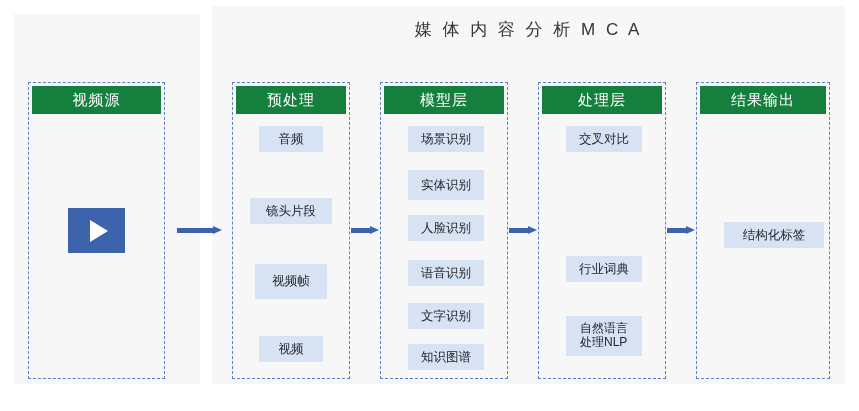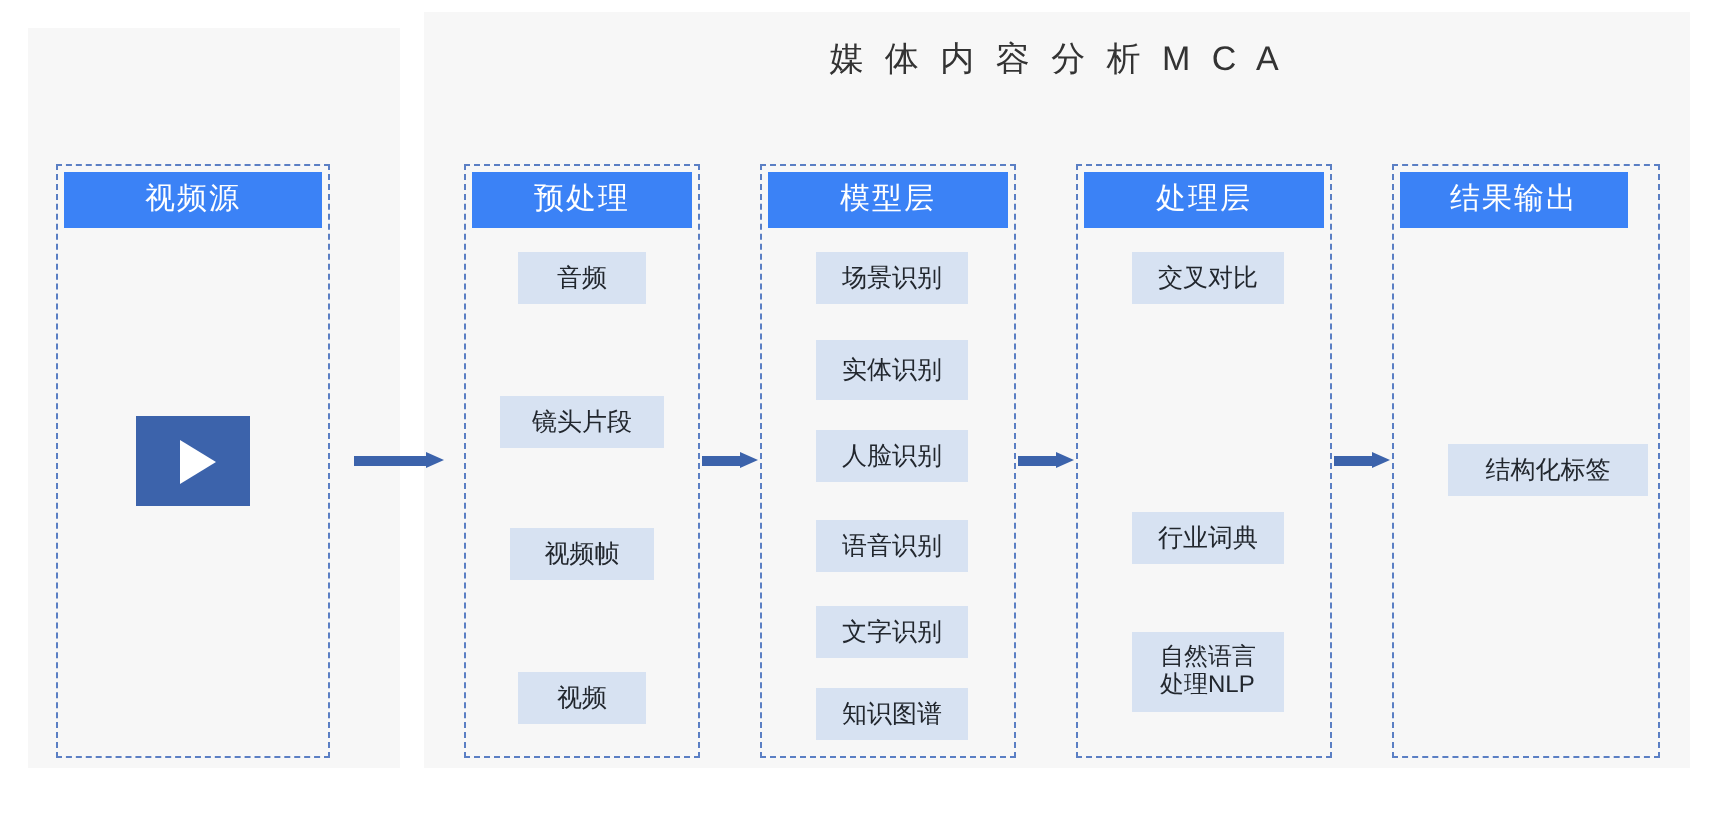--- a/index.html
+++ b/index.html
@@ -49,21 +49,21 @@
   
   .column {
     position: absolute;
     border: 1px dashed #5b7fc4;
     background: transparent;
     box-sizing: border-box;
   }
   .col-header {
     position: absolute;
     box-sizing: border-box;
-    background: #3b82f6;
+    background: #15803d;
     color: #ffffff;
     font-size: 15px;
     text-align: center;
     line-height: 28px;
     height: 28px;
     letter-spacing: 1px;
   }
   .node {
     position: absolute;
     box-sizing: border-box;
@@ -138,21 +138,21 @@
 
   <div class="arrow" style="left:177px; top:226px; width:45px;">
     <div class="shaft" style="width:36px;"></div>
     <div class="head" style="left:36px;"></div>
   </div>
 
   <div class="column" style="left:232px; top:82px; width:118px; height:297px;"></div>
   <div class="col-header" style="left:236px; top:86px; width:110px;">预处理</div>
   <div class="node" style="left:259px; top:126px; width:64px; height:26px;">音频</div>
   <div class="node" style="left:250px; top:198px; width:82px; height:26px;">镜头片段</div>
-  <div class="node" style="left:255px; top:264px; width:72px; height:26px;">视频帧</div>
+  <div class="node" style="left:255px; top:264px; width:72px; height:35px;">视频帧</div>
   <div class="node" style="left:259px; top:336px; width:64px; height:26px;">视频</div>
 
   <div class="arrow" style="left:351px; top:226px; width:28px;">
     <div class="shaft" style="width:19px;"></div>
     <div class="head" style="left:19px;"></div>
   </div>
 
   <div class="column" style="left:380px; top:82px; width:128px; height:297px;"></div>
   <div class="col-header" style="left:384px; top:86px; width:120px;">模型层</div>
   <div class="node" style="left:408px; top:126px; width:76px; height:26px;">场景识别</div>
@@ -173,16 +173,16 @@
   <div class="node" style="left:566px; top:256px; width:76px; height:26px;">行业词典</div>
   <div class="node two-line" style="left:566px; top:316px; width:76px; height:40px; white-space:pre-line;">自然语言
 处理NLP</div>
 
   <div class="arrow" style="left:667px; top:226px; width:28px;">
     <div class="shaft" style="width:19px;"></div>
     <div class="head" style="left:19px;"></div>
   </div>
 
   <div class="column" style="left:696px; top:82px; width:134px; height:297px;"></div>
-  <div class="col-header" style="left:700px; top:86px; width:114px;">结果输出</div>
+  <div class="col-header" style="left:700px; top:86px; width:126px;">结果输出</div>
   <div class="node" style="left:724px; top:222px; width:100px; height:26px;">结构化标签</div>
 
 </div>
 
 </body></html>

